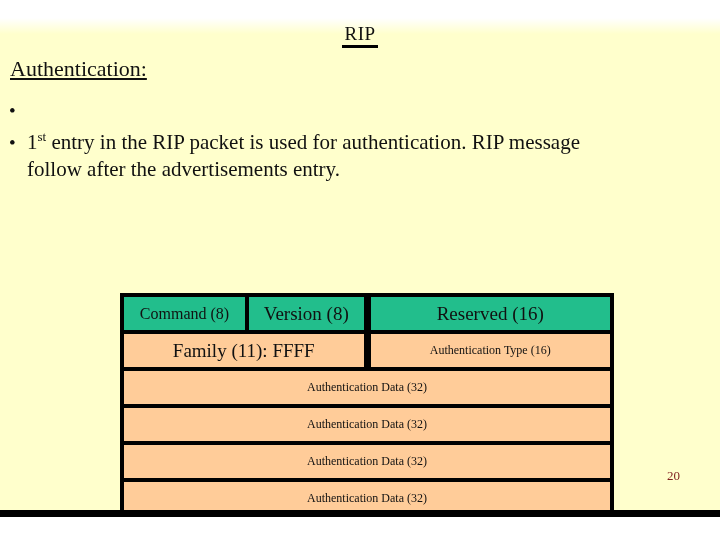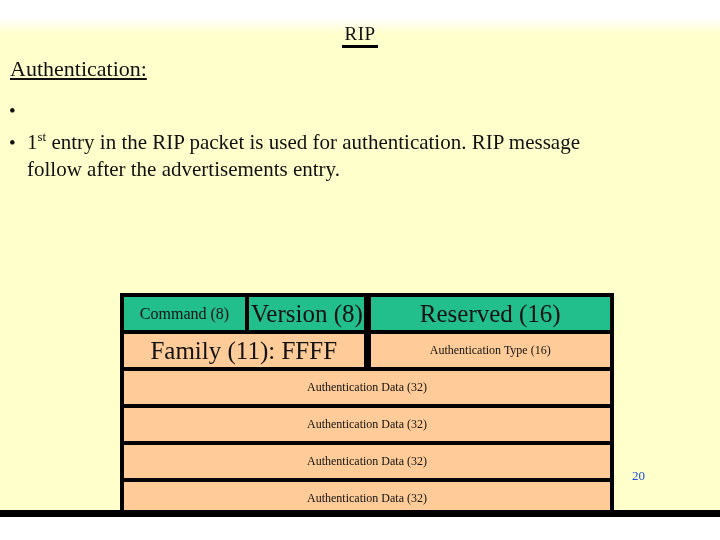--- a/index.html
+++ b/index.html
@@ -28,29 +28,29 @@
   .packet {
     position: absolute; left: 120px; top: 293px; width: 490px; z-index: 1;
     border-collapse: collapse; table-layout: fixed;
   }
   .packet col.c1 { width: 125px; }
   .packet col.c2 { width: 120px; }
   .packet col.c3 { width: 245px; }
   .packet td {
     border: 4px solid var(--border); height: 33px;
     text-align: center; vertical-align: middle;
-    background: var(--body-cell); font-size: 25px; padding: 0 2px;
+    background: var(--body-cell); font-size: 19px; padding: 0 2px;
     overflow: hidden; white-space: nowrap;
   }
   .packet tr.hdr td { background: var(--header-cell); }
   .packet td.cmd { font-size: 16px; }
   .packet td.thick { border-left-width: 7px; }
   .packet td.bold { font-weight: normal; font-size: 12px; }
   .packet td .famval { font-weight: normal; }
-  .page-number { position: absolute; left: 632px; top: 468px; font-size: 13px; color: #1d4ed8; z-index: 2; }
+  .page-number { position: absolute; left: 667px; top: 468px; font-size: 13px; color: #7f1d1d; z-index: 2; }
   .bottom-bar { position: absolute; left: 0; top: 510px; width: 720px; height: 7px; background: var(--bottom-bar); z-index: 4; }
   .bottom-white { position: absolute; left: 0; top: 517px; width: 720px; height: 23px; background: #ffffff; z-index: 4; }
 </style>
 </head>
 <body>
 
 <div class="stage">
   <div class="slide-bg"></div>
 
   <div class="title-wrap">

